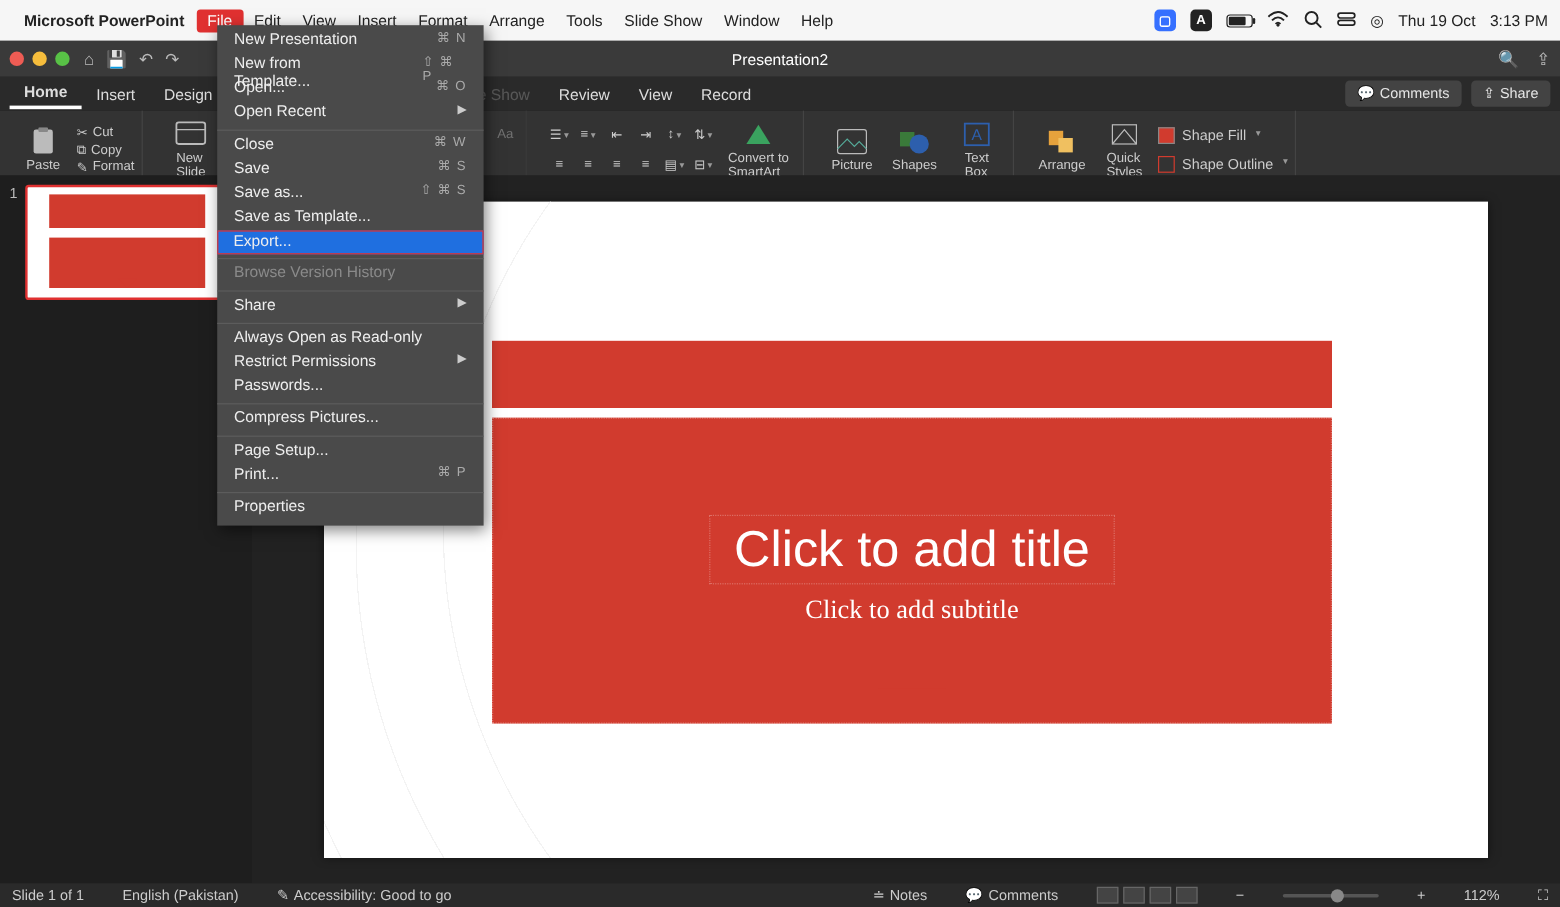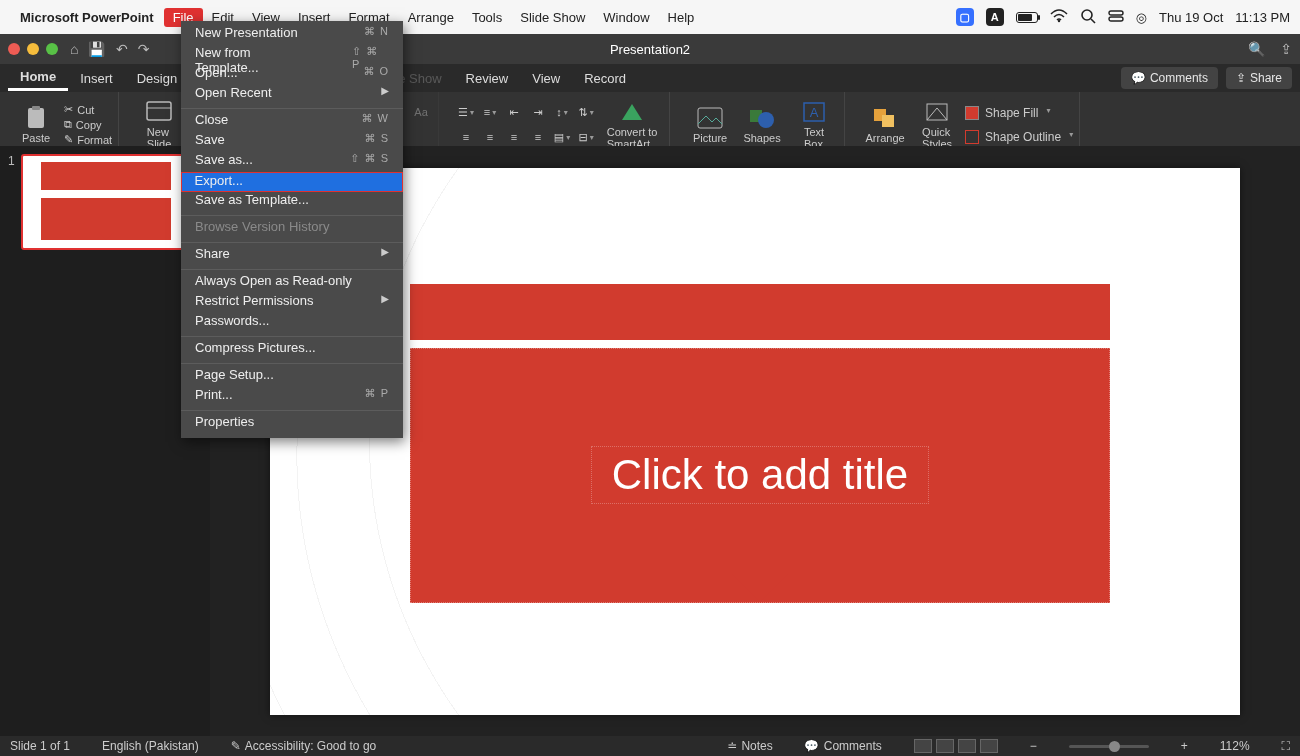--- a/index.html
+++ b/index.html
@@ -125,21 +125,21 @@
         </svg>
     </span>
     <span>
       <svg width="16" height="16" viewBox="0 0 16 16">
           <rect x="1" y="3" width="14" height="4" rx="2" stroke="#222" stroke-width="1.4" fill="none"></rect>
           <rect x="1" y="9" width="14" height="4" rx="2" stroke="#222" stroke-width="1.4" fill="none"></rect>
         </svg>
     </span>
     <span>◎</span>
     <span>Thu 19 Oct</span>
-    <span>11:13 PM</span>
+    <span>3:13 PM</span>
   </div>
 </div>
 
 <div class="window-bar">
   <div class="traffic">
     <div class="dot red"></div>
     <div class="dot yellow"></div>
     <div class="dot green"></div>
   </div>
   <div class="qat">
@@ -320,20 +320,21 @@
           <div class="bub"></div>
       </div>
     </div>
   </div>
   <div class="canvas-area">
     <div class="slide">
       <div class="swirl"></div>
       <div class="redbar"></div>
       <div class="speechbox">
         <div class="title">Click to add title</div>
+        <div class="subtitle">Click to add subtitle</div>
       </div>
     </div>
   </div>
 </div>
 
 <div class="status">
   <span>Slide 1 of 1</span>
   <span>English (Pakistan)</span>
   <span class="vbtn-flat">✎ <span>Accessibility: Good to go</span></span>
   <span class="spacer"></span>
@@ -377,26 +378,26 @@
       <span class="kb">⌘ W</span>
     </div>
     <div class="ditem">
       <span>Save</span>
       <span class="kb">⌘ S</span>
     </div>
     <div class="ditem">
       <span>Save as...</span>
       <span class="kb">⇧ ⌘ S</span>
     </div>
+    <div class="ditem">
+      <span>Save as Template...</span>
+    </div>
     <div class="ditem hov">
       <span>Export...</span>
     </div>
-    <div class="ditem">
-      <span>Save as Template...</span>
-    </div>
     <div class="sep"></div>
     <div class="ditem dis">
       <span>Browse Version History</span>
     </div>
     <div class="sep"></div>
     <div class="ditem">
       <span>Share</span>
       <span class="submenu">▶</span>
     </div>
     <div class="sep"></div>

